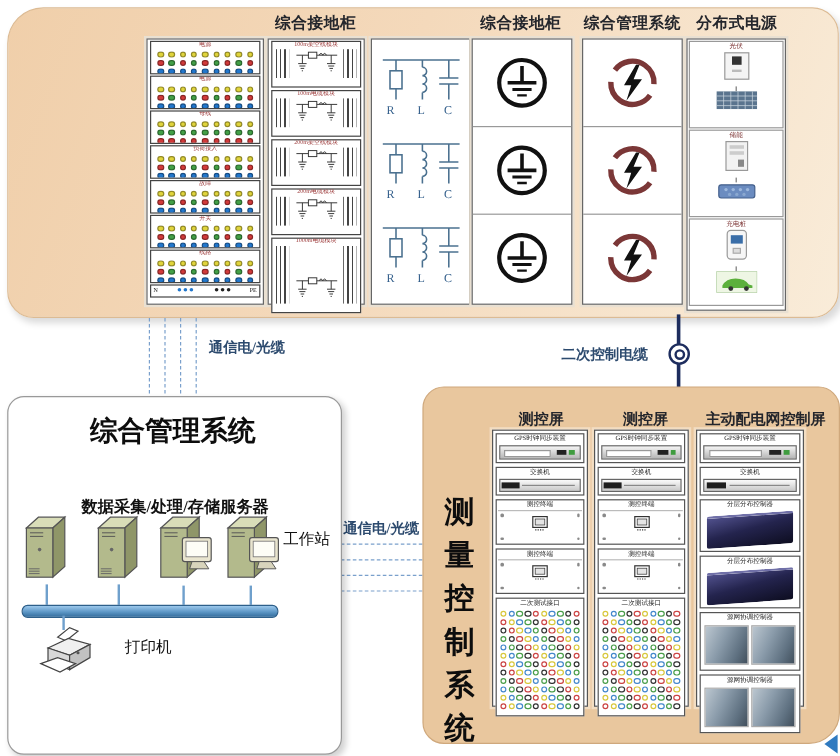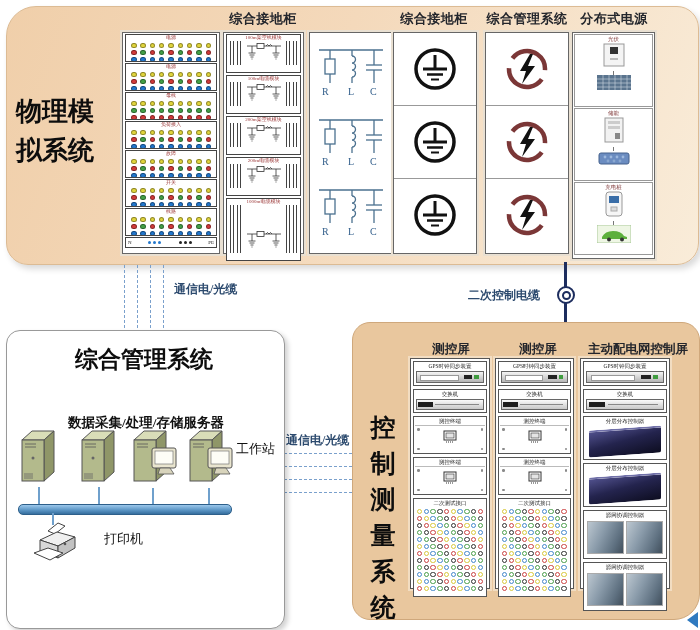--- a/index.html
+++ b/index.html
@@ -89,21 +89,20 @@
 
   .blue-arrow{left:687px;top:612px;width:0;height:0;border-top:8px solid transparent;
     border-bottom:8px solid transparent;border-right:11px solid #2f7ac0;}
 </style>
 </head>
 <body>
 
 <div id="canvas">
 
   <div class="abs panel-top"></div>
-  <div class="abs phys-title">物理模拟系统</div>
 
   <div class="abs col-header" style="left:218px;width:90px">综合接地柜</div>
   <div class="abs col-header" style="left:391px;width:86px">综合接地柜</div>
   <div class="abs col-header" style="left:484px;width:86px">综合管理系统</div>
   <div class="abs col-header" style="left:570px;width:88px">分布式电源</div>
 
   <div class="abs white-col" style="left:122px;top:32px;width:96px;height:220px">
       <div class="sub-panel">
         <div class="sp-label">电源</div>
         <div class="dot-row">
@@ -667,22 +666,22 @@
       <polygon points="10,20 28,26 28,38 10,31" fill="#d8d8d8" stroke="#444" stroke-width="1"></polygon>
       <polygon points="28,26 45,17 45,28 28,38" fill="#c2c2c2" stroke="#444" stroke-width="1"></polygon>
       <polygon points="4,33 20,40 33,33 18,28" fill="#fff" stroke="#444" stroke-width="1"></polygon>
       <circle cx="35" cy="24" r="1.3" fill="#555"></circle>
     </svg>
   </div>
   <div class="abs" style="left:104px;top:530px;font-size:13px">打印机</div>
 
   <div class="abs panel-meas"></div>
   <div class="abs meas-title">
+    <div>测量</div>
     <div>控制</div>
-    <div>测量</div>
     <div>系统</div>
   </div>
   <div class="abs m-header" style="left:406px;width:90px">测控屏</div>
   <div class="abs m-header" style="left:496px;width:84px">测控屏</div>
   <div class="abs m-header" style="left:578px;width:120px">主动配电网控制屏</div>
 
   <div class="abs m-col" style="left:410px;top:358px;width:78px;height:227px">
       <div class="m-unit">
         <div class="m-label">GPS时钟同步装置</div>
         <div class="rack">

